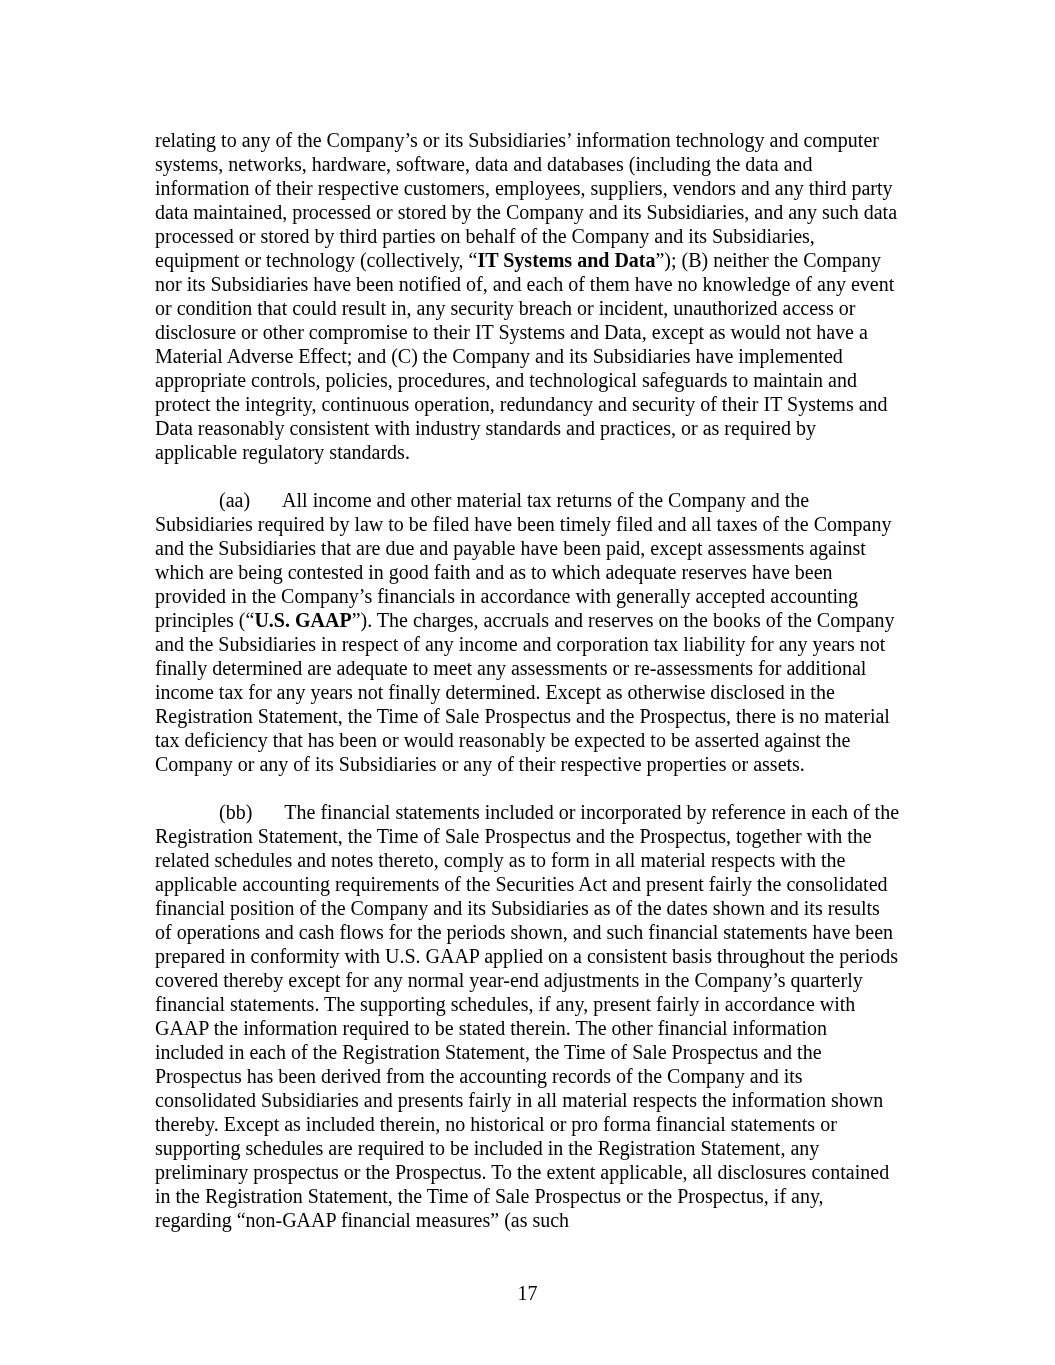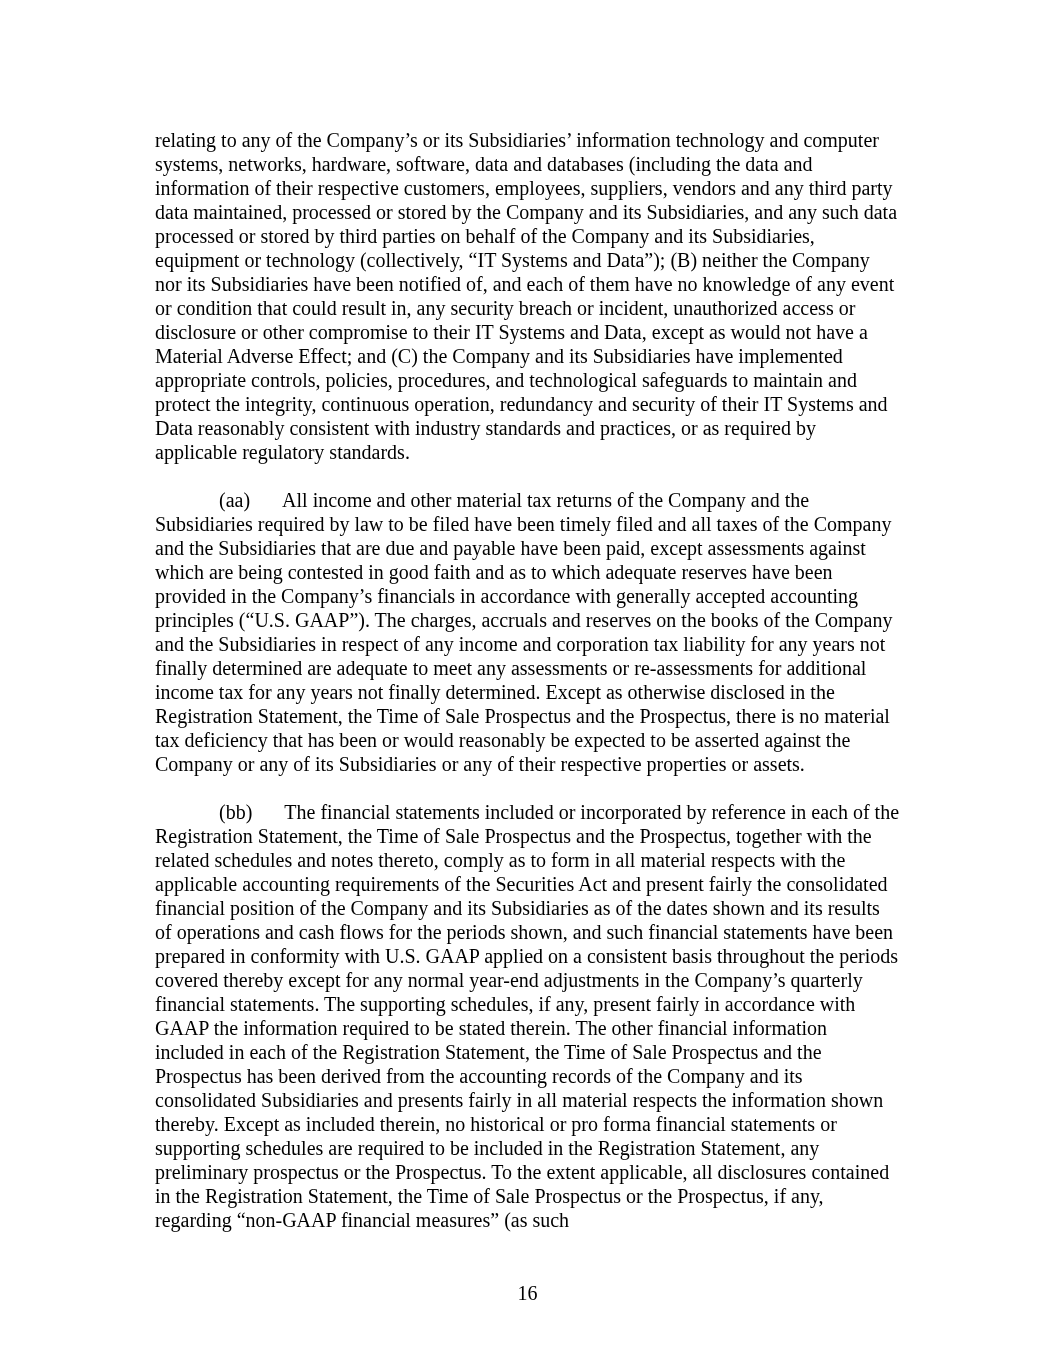--- a/index.html
+++ b/index.html
@@ -25,21 +25,21 @@
     margin: 0 0 24px 0;
   }
   .para.indent {
     text-indent: 64px;
   }
   .tab {
     display: inline-block;
     width: 32px;
   }
   .bold {
-    font-weight: normal;
+    font-weight: bold;
   }
   .page-number {
     position: absolute;
     bottom: 60px;
     left: 0;
     width: 100%;
     text-align: center;
     font-size: 20px;
     line-height: 24px;
   }
@@ -50,13 +50,13 @@
 <div class="page-content">
 
   <p class="para"><span>relating to any of the Company’s or its Subsidiaries’ information technology and computer systems, networks, hardware, software, data and databases (including the data and information of their respective customers, employees, suppliers, vendors and any third party data maintained, processed or stored by the Company and its Subsidiaries, and any such data processed or stored by third parties on behalf of the Company and its Subsidiaries, equipment or technology (collectively, “</span><span class="bold">IT Systems and Data</span><span>”); (B) neither the Company nor its Subsidiaries have been notified of, and each of them have no knowledge of any event or condition that could result in, any security breach or incident, unauthorized access or disclosure or other compromise to their IT Systems and Data, except as would not have a Material Adverse Effect; and (C) the Company and its Subsidiaries have implemented appropriate controls, policies, procedures, and technological safeguards to maintain and protect the integrity, continuous operation, redundancy and security of their IT Systems and Data reasonably consistent with industry standards and practices, or as required by applicable regulatory standards.</span></p>
 
   <p class="para indent"><span>(aa)</span><span class="tab"></span><span>All income and other material tax returns of the Company and the Subsidiaries required by law to be filed have been timely filed and all taxes of the Company and the Subsidiaries that are due and payable have been paid, except assessments against which are being contested in good faith and as to which adequate reserves have been provided in the Company’s financials in accordance with generally accepted accounting principles (“</span><span class="bold">U.S. GAAP</span><span>”). The charges, accruals and reserves on the books of the Company and the Subsidiaries in respect of any income and corporation tax liability for any years not finally determined are adequate to meet any assessments or re-assessments for additional income tax for any years not finally determined. Except as otherwise disclosed in the Registration Statement, the Time of Sale Prospectus and the Prospectus, there is no material tax deficiency that has been or would reasonably be expected to be asserted against the Company or any of its Subsidiaries or any of their respective properties or assets.</span></p>
 
   <p class="para indent"><span>(bb)</span><span class="tab"></span><span>The financial statements included or incorporated by reference in each of the Registration Statement, the Time of Sale Prospectus and the Prospectus, together with the related schedules and notes thereto, comply as to form in all material respects with the applicable accounting requirements of the Securities Act and present fairly the consolidated financial position of the Company and its Subsidiaries as of the dates shown and its results of operations and cash flows for the periods shown, and such financial statements have been prepared in conformity with U.S. GAAP applied on a consistent basis throughout the periods covered thereby except for any normal year-end adjustments in the Company’s quarterly financial statements. The supporting schedules, if any, present fairly in accordance with GAAP the information required to be stated therein. The other financial information included in each of the Registration Statement, the Time of Sale Prospectus and the Prospectus has been derived from the accounting records of the Company and its consolidated Subsidiaries and presents fairly in all material respects the information shown thereby. Except as included therein, no historical or pro forma financial statements or supporting schedules are required to be included in the Registration Statement, any preliminary prospectus or the Prospectus. To the extent applicable, all disclosures contained in the Registration Statement, the Time of Sale Prospectus or the Prospectus, if any, regarding “non-GAAP financial measures” (as such</span></p>
 
 </div>
 
-<div class="page-number">16</div>
+<div class="page-number">17</div>
 
 </body></html>

